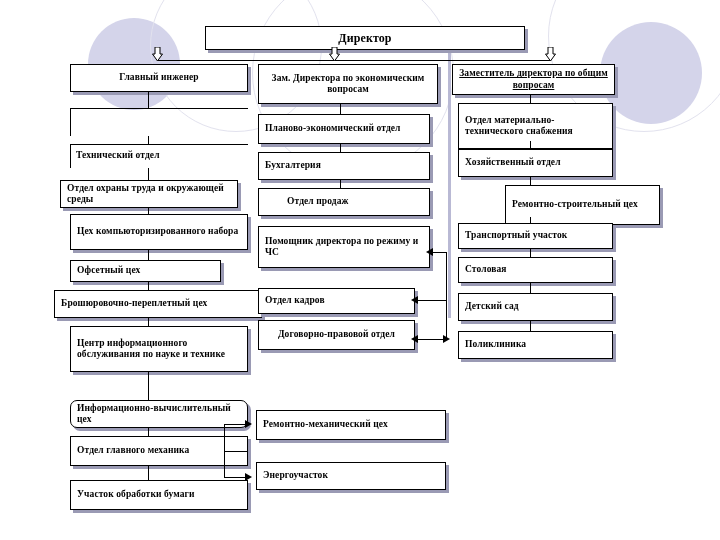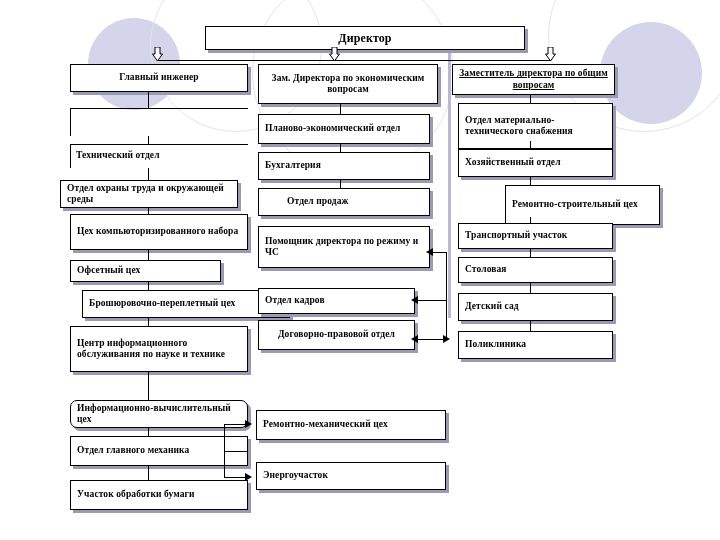--- a/index.html
+++ b/index.html
@@ -162,21 +162,21 @@
   <div class="node left shadow" style="left:70px; top:214px; width:178px; height:36px;">
     <span>Цех компьюторизированного набора</span>
   </div>
 
   <div class="line v" style="left:148px; top:250px; height:10px;"></div>
   <div class="node left shadow" style="left:70px; top:260px; width:151px; height:22px;">
     <span>Офсетный цех</span>
   </div>
 
   <div class="line v" style="left:148px; top:282px; height:8px;"></div>
-  <div class="node left shadow" style="left:82px; top:290px; width:208px; height:28px;">
+  <div class="node left shadow" style="left:54px; top:290px; width:208px; height:28px;">
     <span>Брошюровочно-переплетный цех</span>
   </div>
 
   <div class="line v" style="left:148px; top:318px; height:8px;"></div>
   <div class="node left shadow" style="left:70px; top:326px; width:178px; height:46px;">
     <span>Центр информационного обслуживания по науке и технике</span>
   </div>
 
   <div class="line v" style="left:148px; top:372px; height:28px;"></div>
   <div class="node left shadow" style="left:70px; top:400px; width:178px; height:28px;border-radius:7px;">

